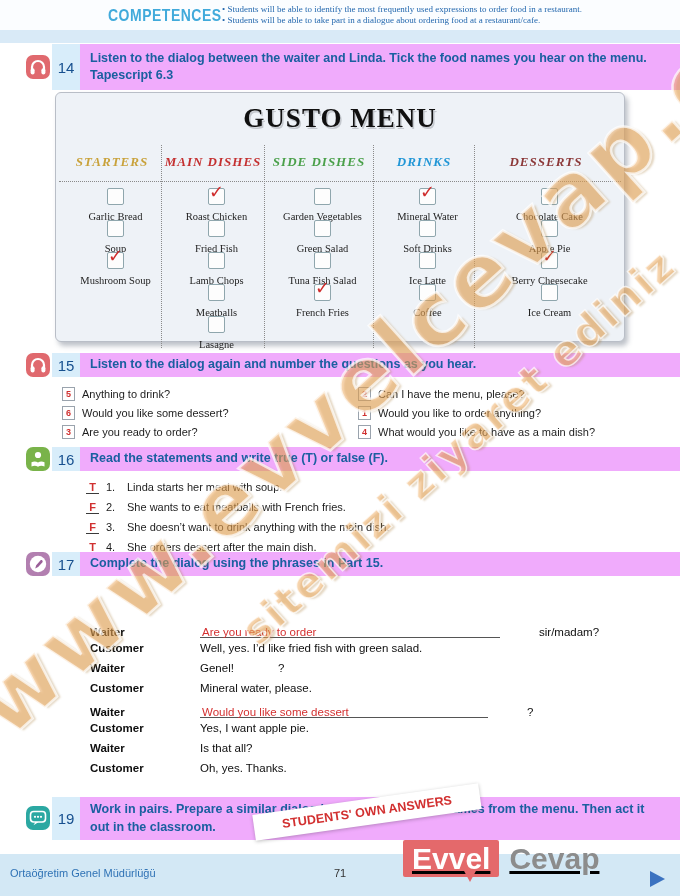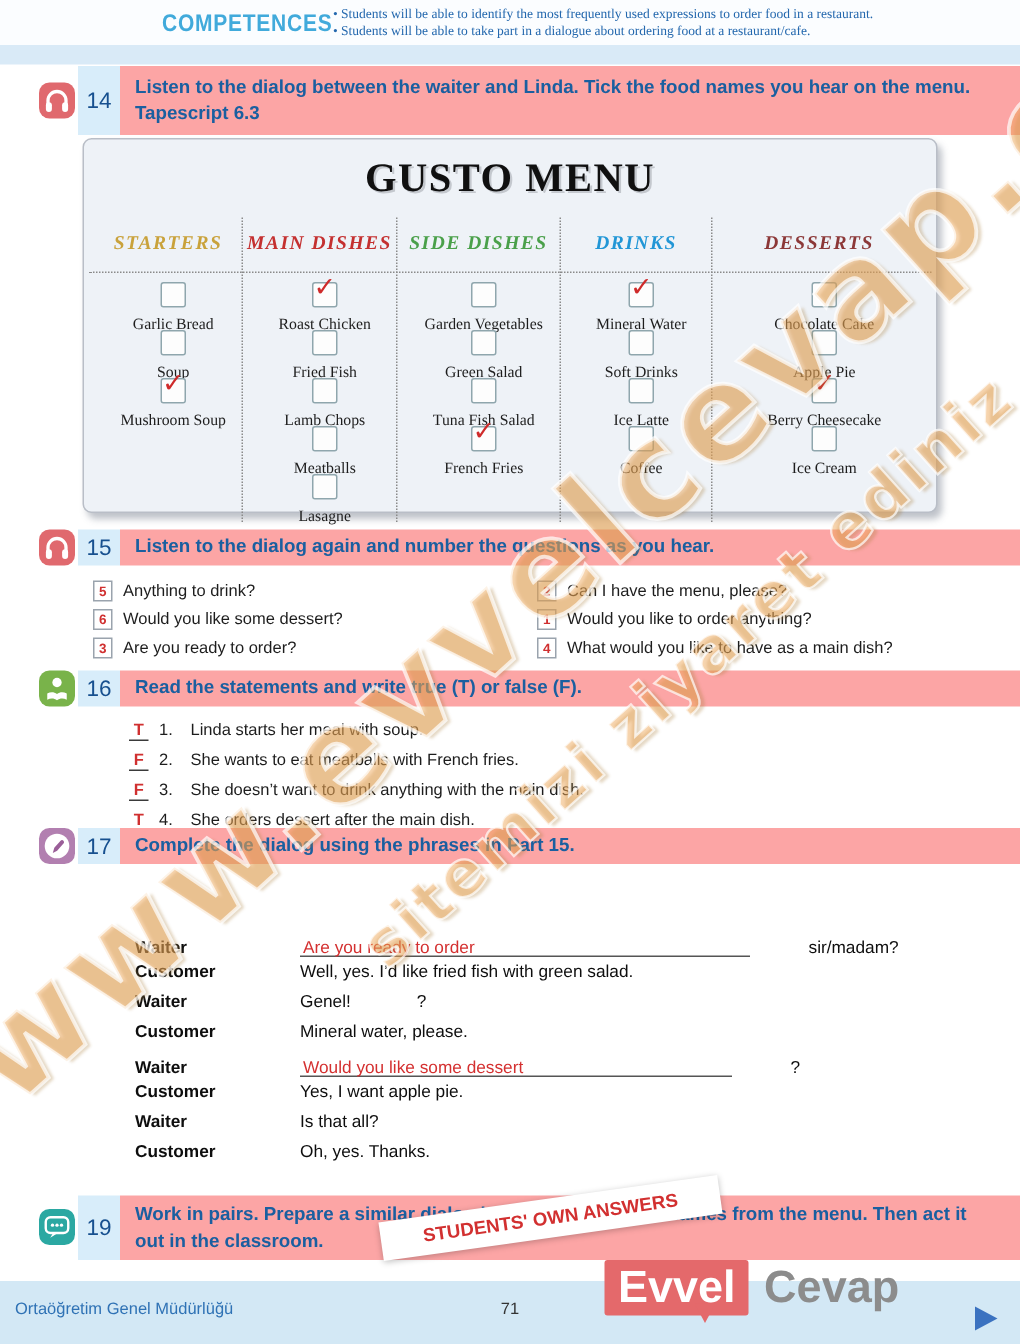--- a/index.html
+++ b/index.html
@@ -14,21 +14,21 @@
   .comp-bullets{position:absolute;left:222px;top:4px;color:#2468ae;
                 font-family:"Liberation Serif",serif;font-size:9px;line-height:11px;}
   .comp-bullets div::before{content:"• ";}
 
   
   .exh{position:absolute;left:0;right:0;}
   .exh .ex-icon{position:absolute;left:26px;width:24px;height:24px;border-radius:7px;}
   .exh .ex-num{position:absolute;left:52px;top:0;bottom:0;width:28px;background:#d8edfa;
                color:#17508f;font-weight:normal;font-size:15px;display:flex;
                align-items:center;justify-content:center;}
-  .exh .ex-bar{position:absolute;left:80px;right:0;top:0;bottom:0;background:#fca5a5;
+  .exh .ex-bar{position:absolute;left:80px;right:0;top:0;bottom:0;background:#f0abfc;
                color:#1a5fa0;font-weight:bold;font-size:12.5px;display:flex;
                flex-direction:column;justify-content:center;padding-left:10px;line-height:1.4;}
   .icon-red{background:#e0696e;} .icon-green{background:#79b34a;}
   .icon-purple{background:#b27fb0;} .icon-teal{background:#2ba8a2;}
 
   
   .menu-card{position:absolute;left:55px;top:92px;width:568px;height:248px;background:#eef2f7;
              border:1px solid #b9bec7;border-radius:6px;box-shadow:3px 4px 5px rgba(110,120,135,.45);}
   .menu-title{text-align:center;font-family:"Liberation Serif",serif;font-weight:bold;
               font-size:27px;letter-spacing:1px;color:#101010;margin-top:10px;
@@ -81,21 +81,21 @@
   .spacer18{width:92px;flex:none;}
   .stamp{position:absolute;left:253px;top:799px;width:228px;height:26px;background:#fff;
          transform:rotate(-8deg);display:flex;align-items:center;justify-content:center;
          color:#d23030;font-weight:bold;font-size:12.5px;z-index:30;
          box-shadow:0 1px 4px rgba(0,0,0,.25);white-space:nowrap;}
 
   
   .footer-bar{position:absolute;left:0;right:0;top:854px;height:42px;background:#d3e8f5;}
   .footer-left{position:absolute;left:10px;top:867px;font-size:11px;color:#2f72b5;}
   .page-num{position:absolute;left:0;right:0;top:867px;text-align:center;font-size:11px;color:#333;}
-  .logo{position:absolute;left:403px;top:840px;z-index:45;display:flex;align-items:flex-start;gap:10px;}
+  .logo{position:absolute;left:403px;top:840px;z-index:45;display:flex;align-items:flex-start;gap:10px;text-decoration:underline;}
   .logo-evvel{background:#e4696b;color:#fff;font-weight:bold;font-size:30px;padding:0 9px;
               line-height:37px;position:relative;border-radius:2px;}
   .logo-evvel::after{content:"";position:absolute;left:60px;bottom:-12px;width:0;height:0;
               border:7px solid transparent;border-top:13px solid #e4696b;}
   .logo-cevap{color:#8c8c8c;font-weight:bold;font-size:30px;line-height:37px;}
   .play-tri{position:absolute;left:650px;top:871px;width:0;height:0;z-index:46;
             border-left:15px solid #3b72c0;border-top:8px solid transparent;
             border-bottom:8px solid transparent;}
 
   

